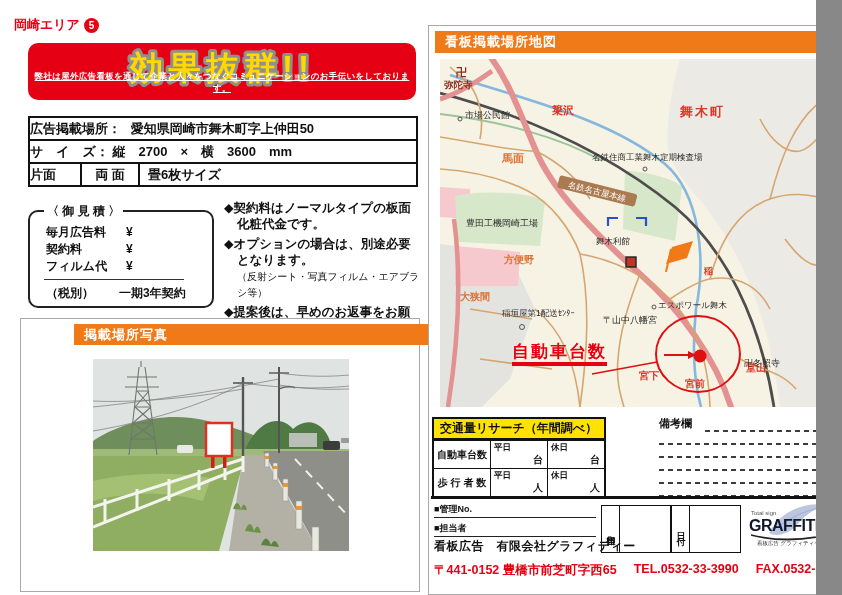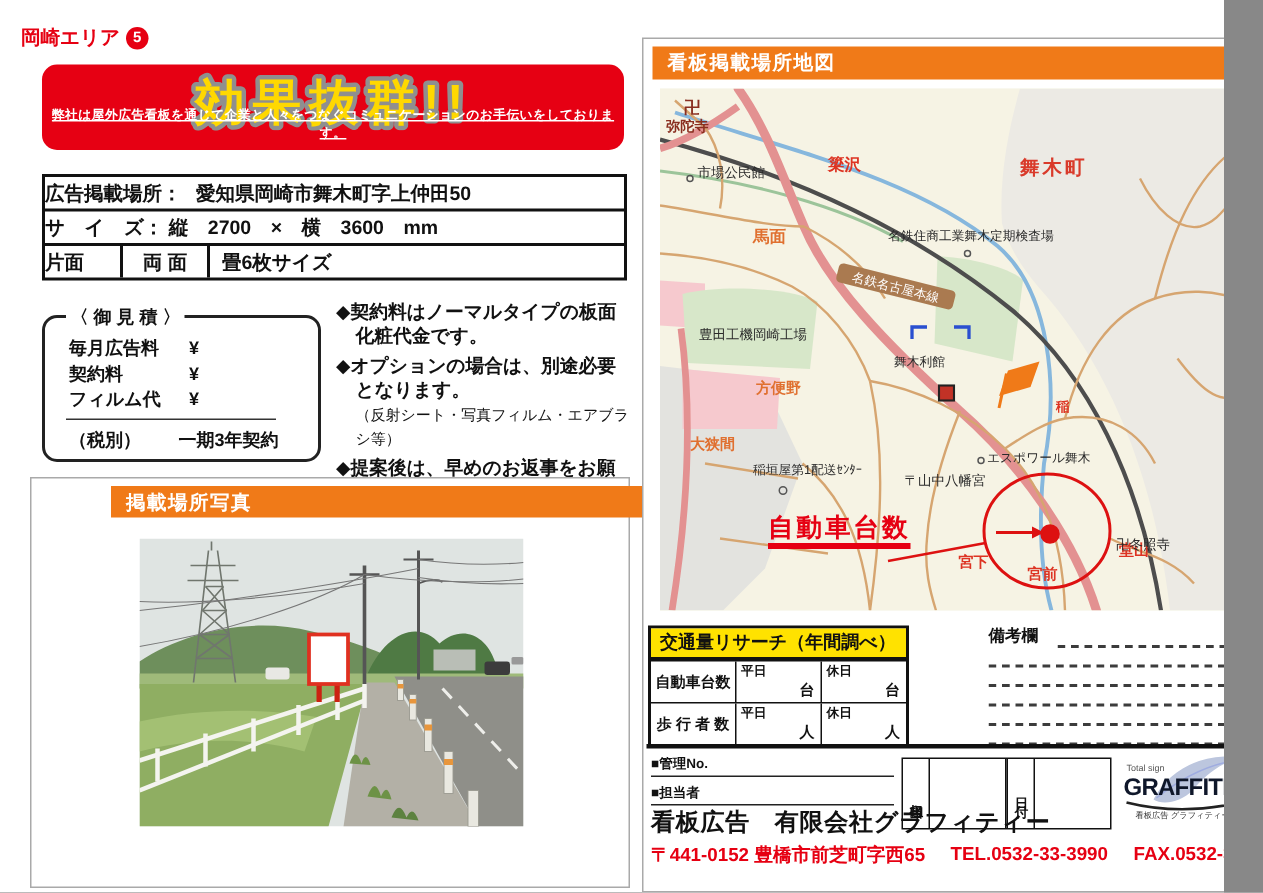--- a/index.html
+++ b/index.html
@@ -61,21 +61,21 @@
   
   .remarks{left:182px;top:390px;width:220px;margin-left:48px;}
   .remarks-title{font-size:11px;font-weight:bold;}
   .dash{height:13px;background-image:repeating-linear-gradient(90deg,#3c3c3c 0 5px,transparent 5px 9px);
         background-repeat:repeat-x;background-position:0 bottom;background-size:9px 2px;}
   .dash-first{margin-top:-12px;margin-left:46px;}
   
   .hr-black{left:2px;top:470px;width:402px;height:2.5px;background:#111;}
   .mgmt-line{left:5px;width:162px;font-size:9px;font-weight:bold;border-bottom:1.2px solid #222;
              height:14px;}
-  .company{left:5px;top:512px;font-size:16px;font-weight:bold;letter-spacing:.5px;}
+  .company{left:5px;top:512px;font-size:12px;font-weight:bold;letter-spacing:.5px;}
   .red-line{left:5px;top:536px;display:flex;gap:17px;color:#e60012;font-size:12.5px;
             font-weight:bold;white-space:nowrap;}
   .stamp{left:172px;top:479px;width:138px;height:46px;border:1.5px solid #111;display:flex;}
   .stamp-lbl{width:17px;border-right:1.5px solid #111;writing-mode:vertical-rl;text-orientation:upright;
              font-size:9px;font-weight:bold;display:flex;align-items:center;justify-content:center;}
   .stamp-blank{width:51px;border-right:1.5px solid #111;}
   .stamp-blank:last-child{border-right:none;}
   .lbl-date{letter-spacing:.6em;}
   .logo{left:318px;top:477px;width:88px;height:56px;}
   .logo-tag{position:absolute;top:7px;left:4px;font-size:6px;color:#555;}

